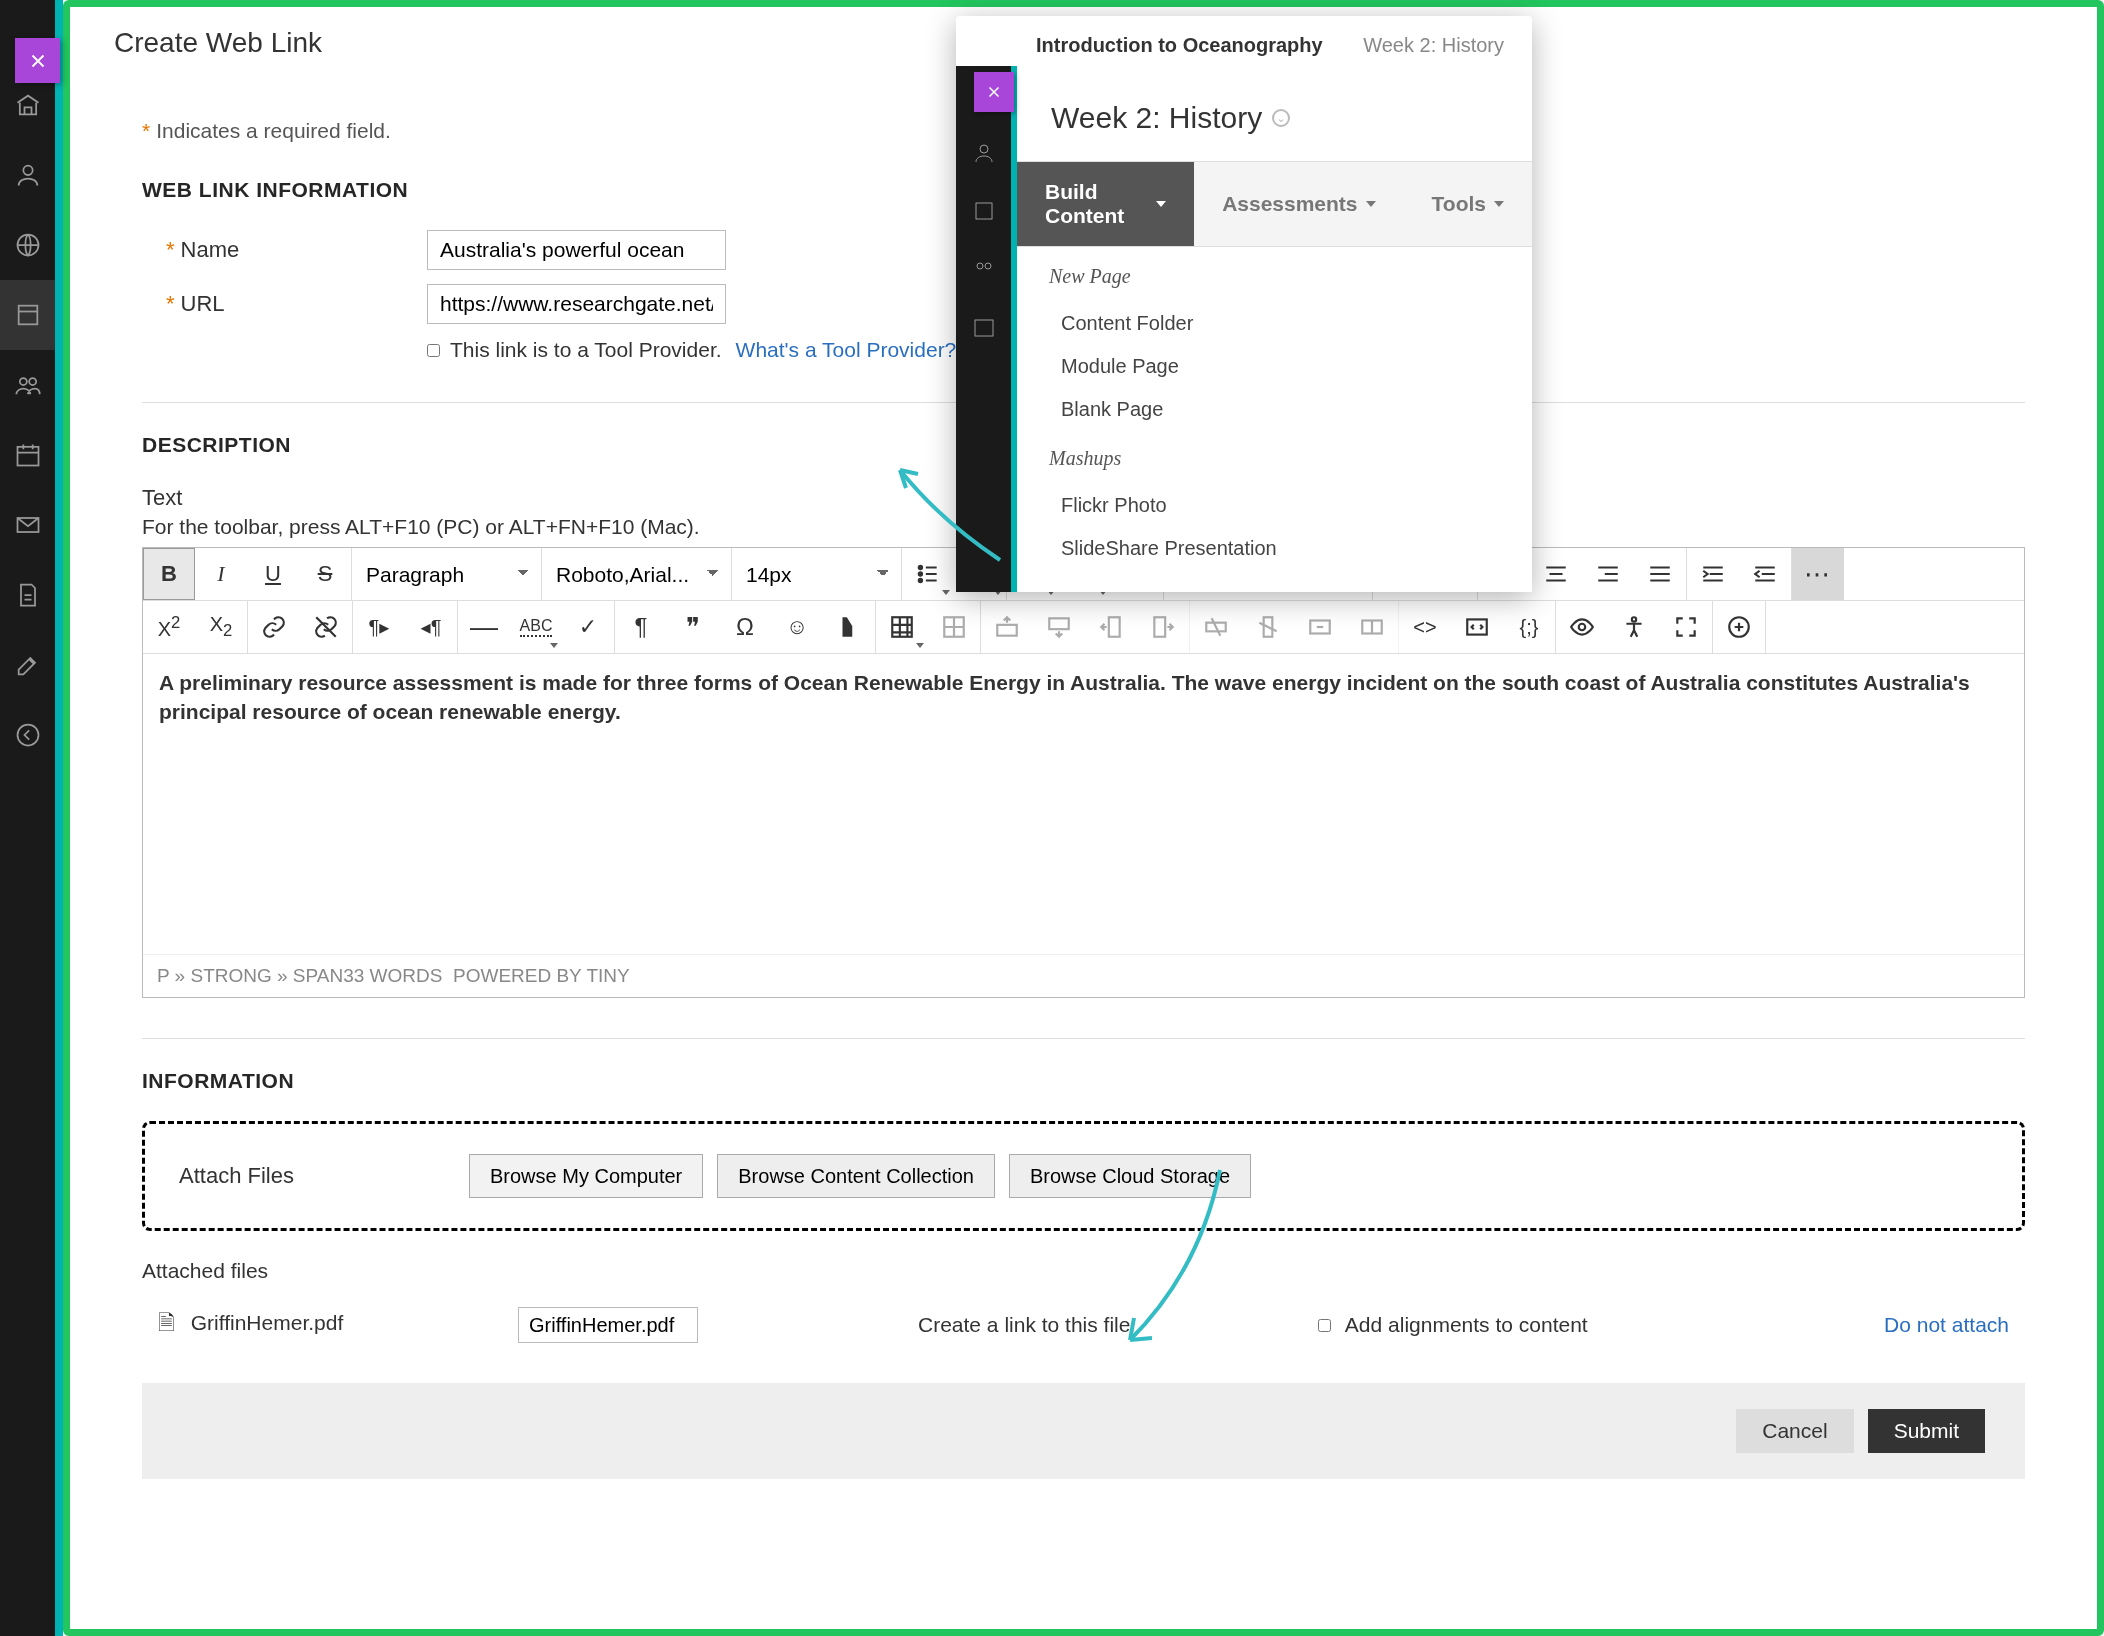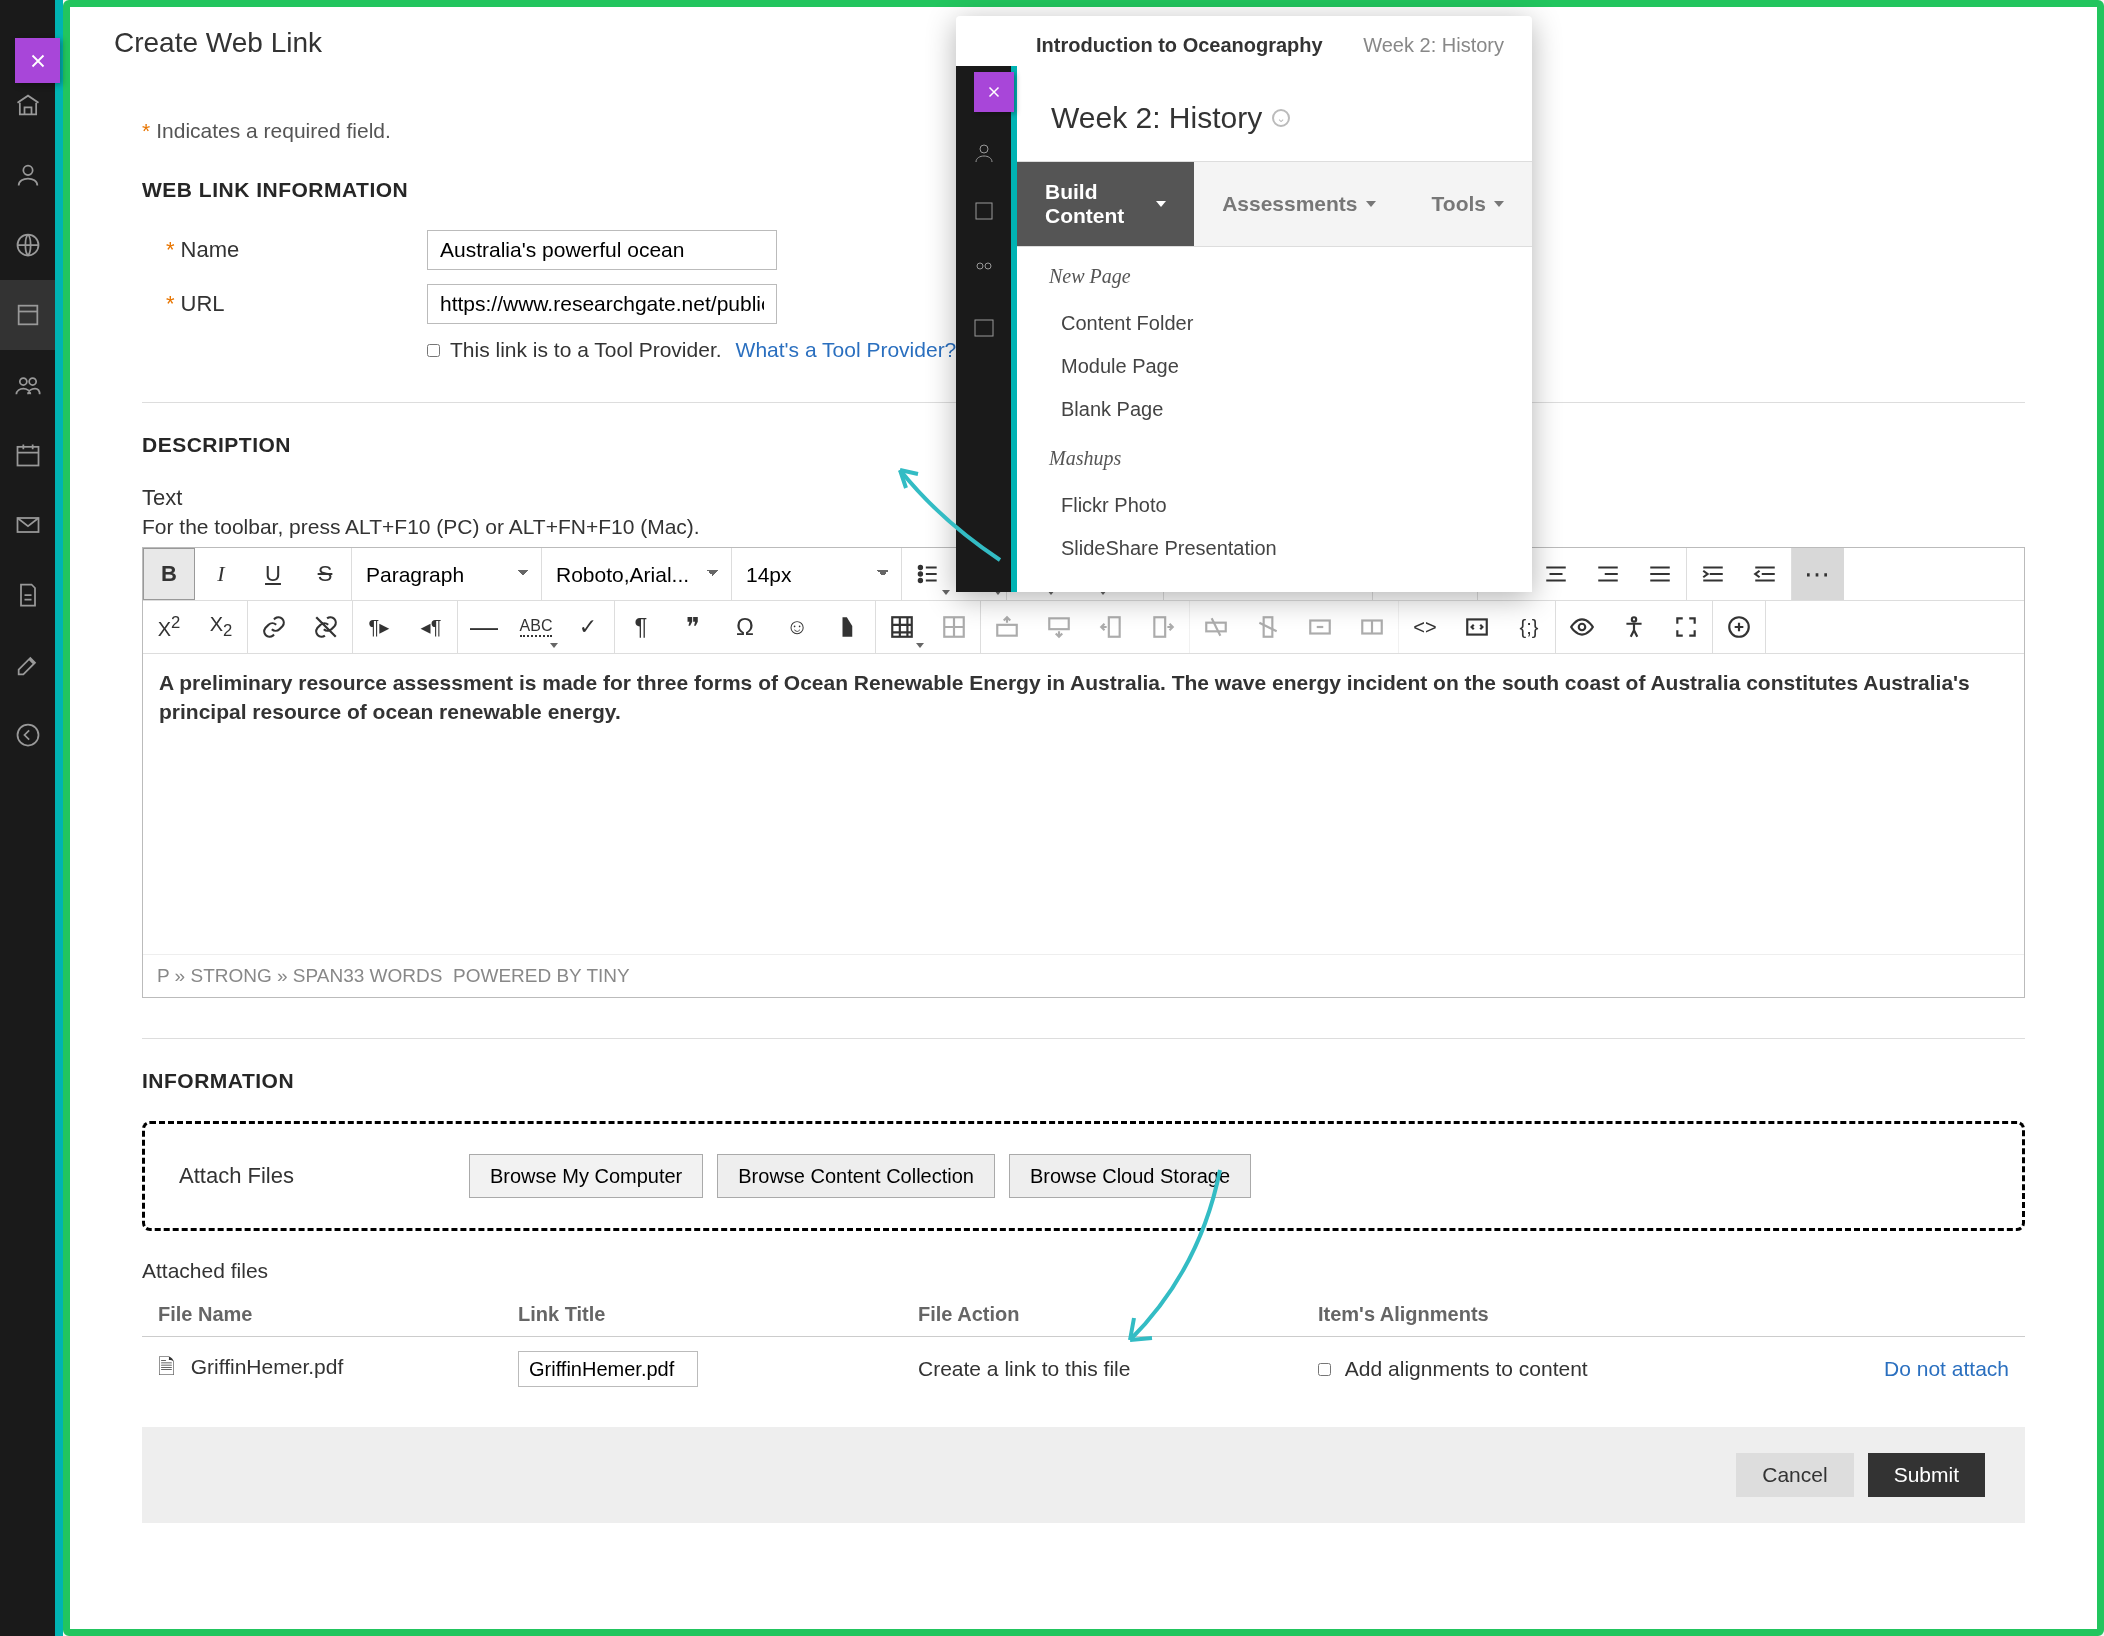--- a/index.html
+++ b/index.html
@@ -13,21 +13,21 @@
 .close-badge svg { width:22px; height:22px; stroke:#fff; stroke-width:2; }
 .main-panel { position:absolute; left:63px; top:0; right:0; bottom:0; background:#fff; border:7px solid #22c55e; border-radius:6px; z-index:3; overflow-y:auto; }
 .panel-header { padding:20px 44px 30px; }
 .panel-header h1 { font-size:28px; font-weight:400; color:#333; }
 .panel-body { background:#fff; margin:0 32px 32px; padding:30px 40px; }
 .req-note { font-size:21px; color:#555; margin-bottom:35px; }
 .req-note .ast, .ast { color:#e87500; margin-right:6px; }
 .section-h { font-size:21px; font-weight:600; color:#262626; letter-spacing:.5px; margin:0 0 28px; }
 .form-row { display:flex; align-items:center; margin-bottom:14px; }
 .form-row .lbl { width:285px; font-size:22px; color:#333; padding-left:24px; }
-.form-row input[type=text] { width:350px; height:40px; border:1px solid #bbb; padding:0 12px; font-size:21px; }
+.form-row input[type=text] { width:299px; height:40px; border:1px solid #bbb; padding:0 12px; font-size:21px; }
 .tool-row { margin-left:285px; display:flex; align-items:center; font-size:21px; color:#333; margin-top:6px; }
 .tool-row input { margin-right:10px; }
 .tool-row a { color:#2a6fbf; margin-left:14px; text-decoration:none; }
 .hr { border:none; border-top:1px solid #ddd; margin:40px 0 30px; }
 .editor-label { font-size:22px; margin-bottom:4px; }
 .editor-hint { font-size:21px; color:#333; margin-bottom:8px; }
 .editor-box { border:1px solid #bbb; }
 .toolbar-row { display:flex; border-bottom:1px solid #ddd; }
 .tb-group { display:flex; border-right:1px solid #ddd; }
 .tb-btn { width:52px; height:52px; display:flex; align-items:center; justify-content:center; cursor:pointer; position:relative; }
@@ -506,27 +506,20 @@
     <div class="attach-box">
       <div class="albl">Attach Files</div>
       <div class="attach-btns">
         <button class="abtn primary">Browse My Computer</button>
         <button class="abtn">Browse Content Collection</button>
         <button class="abtn">Browse Cloud Storage</button>
       </div>
     </div>
 
     <div class="attached-h">Attached files</div>
-    <div class="file-table-head">
-      <div class="col-name">File Name</div>
-      <div class="col-title">Link Title</div>
-      <div class="col-action">File Action</div>
-      <div class="col-align">Item's Alignments</div>
-      <div class="col-last"></div>
-    </div>
     <div class="file-row">
       <div class="col-name">
         <span class="doc-icon">🗎</span>
         <span>GriffinHemer.pdf</span>
       </div>
       <div class="col-title"><input type="text" value="GriffinHemer.pdf" style=""></div>
       <div class="col-action">Create a link to this file</div>
       <div class="col-align">
         <input type="checkbox" style="">
         <span style="margin-left:8px">Add alignments to content</span>

